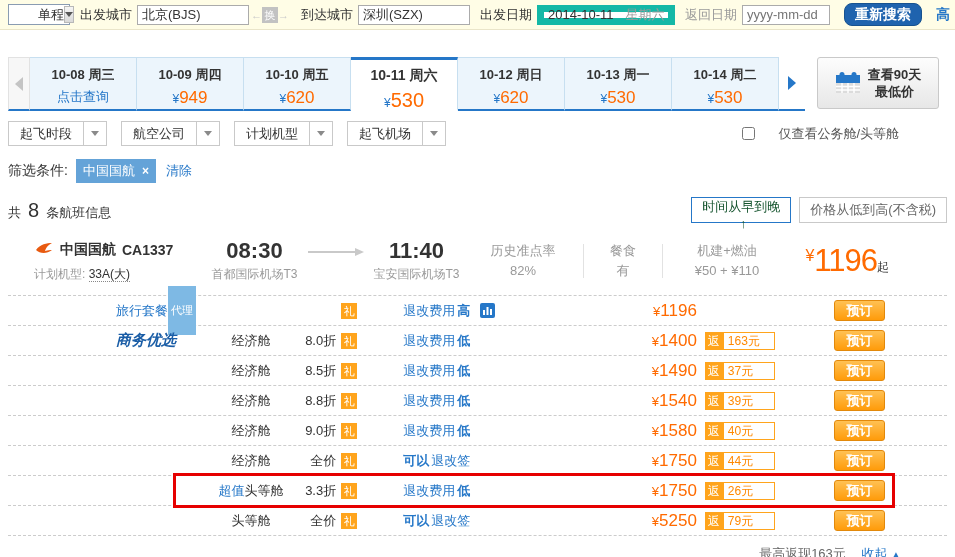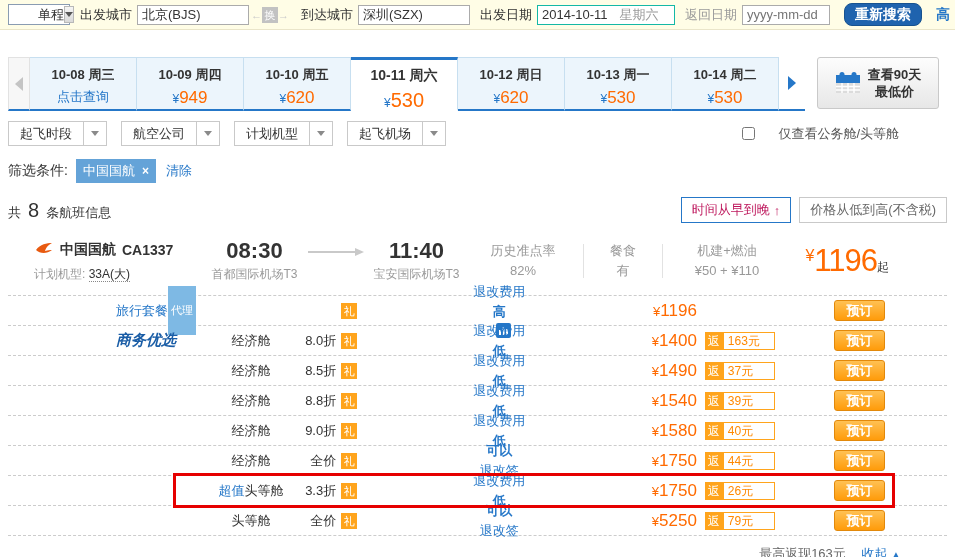--- a/index.html
+++ b/index.html
@@ -10,21 +10,21 @@
   .search-bar { height:30px; background:#FFFDE6; border-bottom:1px solid #EAE5C9; display:flex; align-items:center; padding:0 0 0 8px; white-space:nowrap; }
   .search-bar .lbl { font-size:13px; color:#333; margin:0 5px 0 10px; }
   .search-bar .lbl.dim { color:#999; }
   .trip-select { width:62px; height:21px; border:1px solid #8A9CB2; background:#fff; display:flex; align-items:center; justify-content:space-between; cursor:pointer; }
   .trip-select .txt { font-size:13px; padding-left:4px;margin-left:25px; }
   .trip-select .dd-btn { width:17px; height:17px; margin-right:1px; background:linear-gradient(#F5F5F5,#D9D9D9); border:1px solid #B8B8B8; display:flex; align-items:center; justify-content:center; }
   .tri-down { width:0; height:0; border-left:4px solid transparent; border-right:4px solid transparent; border-top:5px solid #555; }
   .inp { height:20px; border:1px solid #ABABAB; background:#fff; font-size:13px; padding:0 4px; font-family:inherit; color:#333; }
   .inp.city { width:112px; }
   .inp.ret { width:88px; color:#A9A9A9; }
-  .date-box { width:138px; height:20px; border:1px solid #14b8a6; background:#fff; display:flex; align-items:center; padding:0 4px; }
+  .date-box { width:138px; height:20px; border:7px solid #14b8a6; background:#fff; display:flex; align-items:center; padding:0 4px; }
   .date-box .d { font-size:13px; color:#333; }
   .date-box .w { font-size:13px; color:#9A9A9A; margin-left:12px; }
   .swap-wrap { display:flex; align-items:center; margin:0 2px; }
   .swap-arrow { color:#C9C9C9; font-size:11px; }
   .swap-btn { width:16px; height:16px; background:#C2C2C2; color:#fff; font-size:11px; text-align:center; line-height:16px; cursor:pointer; }
   .search-btn { margin-left:14px; width:78px; height:23px; background:#1F63AE; border:1px solid #17528F; border-radius:8px; color:#fff; font-weight:bold; font-size:14px; text-align:center; line-height:21px; cursor:pointer; }
   .adv-link { color:#2577C8; font-weight:bold; font-size:14px; margin-left:14px; cursor:pointer; }
 
   
   .date-strip { margin:27px 8px 0 8px; display:flex; height:54px; }
@@ -57,21 +57,21 @@
   .sel-lbl { font-size:14px; color:#333; }
   .f-tag { margin-left:8px; background:#64A3D8; color:#fff; font-size:13px; padding:3px 7px; display:flex; align-items:center; gap:7px; }
   .f-tag .x { font-size:12px; cursor:pointer; font-weight:bold; }
   .clear-link { margin-left:10px; font-size:13px; color:#2577C8; cursor:pointer; }
 
   
   .list-header { margin:14px 8px 0 8px; display:flex; align-items:center; }
   .count-wrap { font-size:13px; color:#333; display:flex; align-items:baseline; }
   .count-num { font-size:20px; margin:0 7px; }
   .sort-btn { height:26px; padding:0 10px; font-size:13px; display:flex; align-items:center; background:#fff; cursor:pointer; }
-  .sort-btn.time { border:1px solid #2577C8; color:#be185d; margin-left:auto; }
+  .sort-btn.time { border:1px solid #2577C8; color:#14532d; margin-left:auto;flex-direction:column; }
   .sort-btn.time .arr { margin-left:4px; font-weight:bold; }
   .sort-btn.price { border:1px solid #C9C9C9; color:#666; margin-left:8px; }
 
   
   .flight-summary { margin:6px 8px 0 8px; display:flex; align-items:center; padding:10px 0 12px 0; }
   .fs-airline { width:200px; padding-left:26px; }
   .fs-airline .l1 { display:flex; align-items:center; gap:6px; font-size:14px; font-weight:bold; color:#333; }
   .fs-airline .l2 { margin-top:6px; font-size:12px; }
   .fs-airline .l2 .k { color:#999; }
   .fs-airline .l2 .v { color:#333; border-bottom:1px dotted #888; cursor:pointer; }
@@ -94,21 +94,21 @@
   .fare-list { margin:0 8px; border-top:1px dashed #CCC; }
   .fare-row { height:30px; display:flex; align-items:center; border-bottom:1px dashed #CCC; position:relative; }
   .fr-name { margin-left:108px; width:95px; font-size:13px; display:flex; align-items:center; }
   .pkg-link { color:#2577C8; cursor:pointer; }
   .pkg-badge { background:#7EB9E4; color:#fff; font-size:11px; padding:17px 3px; }
   .biz-logo { font-weight:bold; font-size:15px; color:#1A5DA6; cursor:pointer; position:relative; font-style:italic; }
   .fr-cabin { width:86px; text-align:center; font-size:13px; color:#333; white-space:nowrap; }
   .fr-cabin .hl-pre { color:#2577C8; }
   .fr-disc { width:44px; text-align:right; font-size:13px; color:#333; }
   .gift-badge { width:16px; height:16px; margin-left:5px; background:#FFA41C; color:#fff; font-size:11px; line-height:16px; text-align:center; cursor:pointer; flex:none; }
-  .fr-rule { margin-left:46px; width:196px; font-size:13px; color:#2577C8; display:flex; align-items:center; gap:2px; cursor:pointer;flex-direction:column; }
+  .fr-rule { margin-left:46px; width:196px; font-size:13px; color:#2577C8; display:flex; align-items:center; gap:2px; cursor:pointer; }
   .fr-rule .b { font-weight:bold; }
   .fee-icon { margin-left:8px; display:inline-flex; cursor:pointer; }
   .fr-price { width:104px; text-align:right; white-space:nowrap; }
   .fr-price .cur { font-size:13px; color:#FF6A00; }
   .fr-price .val { font-size:17px; color:#FF6A00; }
   .fr-rebate { width:132px; margin-left:8px; display:flex; align-items:center; }
   .rb-pre { background:#FFA41C; color:#fff; font-size:12px; padding:2px 3px; line-height:14px; }
   .rb-val { border:1px solid #FFA41C; color:#FF8800; font-size:12px; padding:1px 6px 1px 4px; line-height:14px; min-width:52px; background:#fff; }
   .fr-spacer { flex:1; }
   .book-btn { margin-right:62px; width:52px; height:21px; background:linear-gradient(#FFC153,#FF9B0A); border:1px solid #E2890B; border-radius:3px; color:#fff; font-weight:bold; font-size:13px; line-height:19px; text-align:center; cursor:pointer; }

